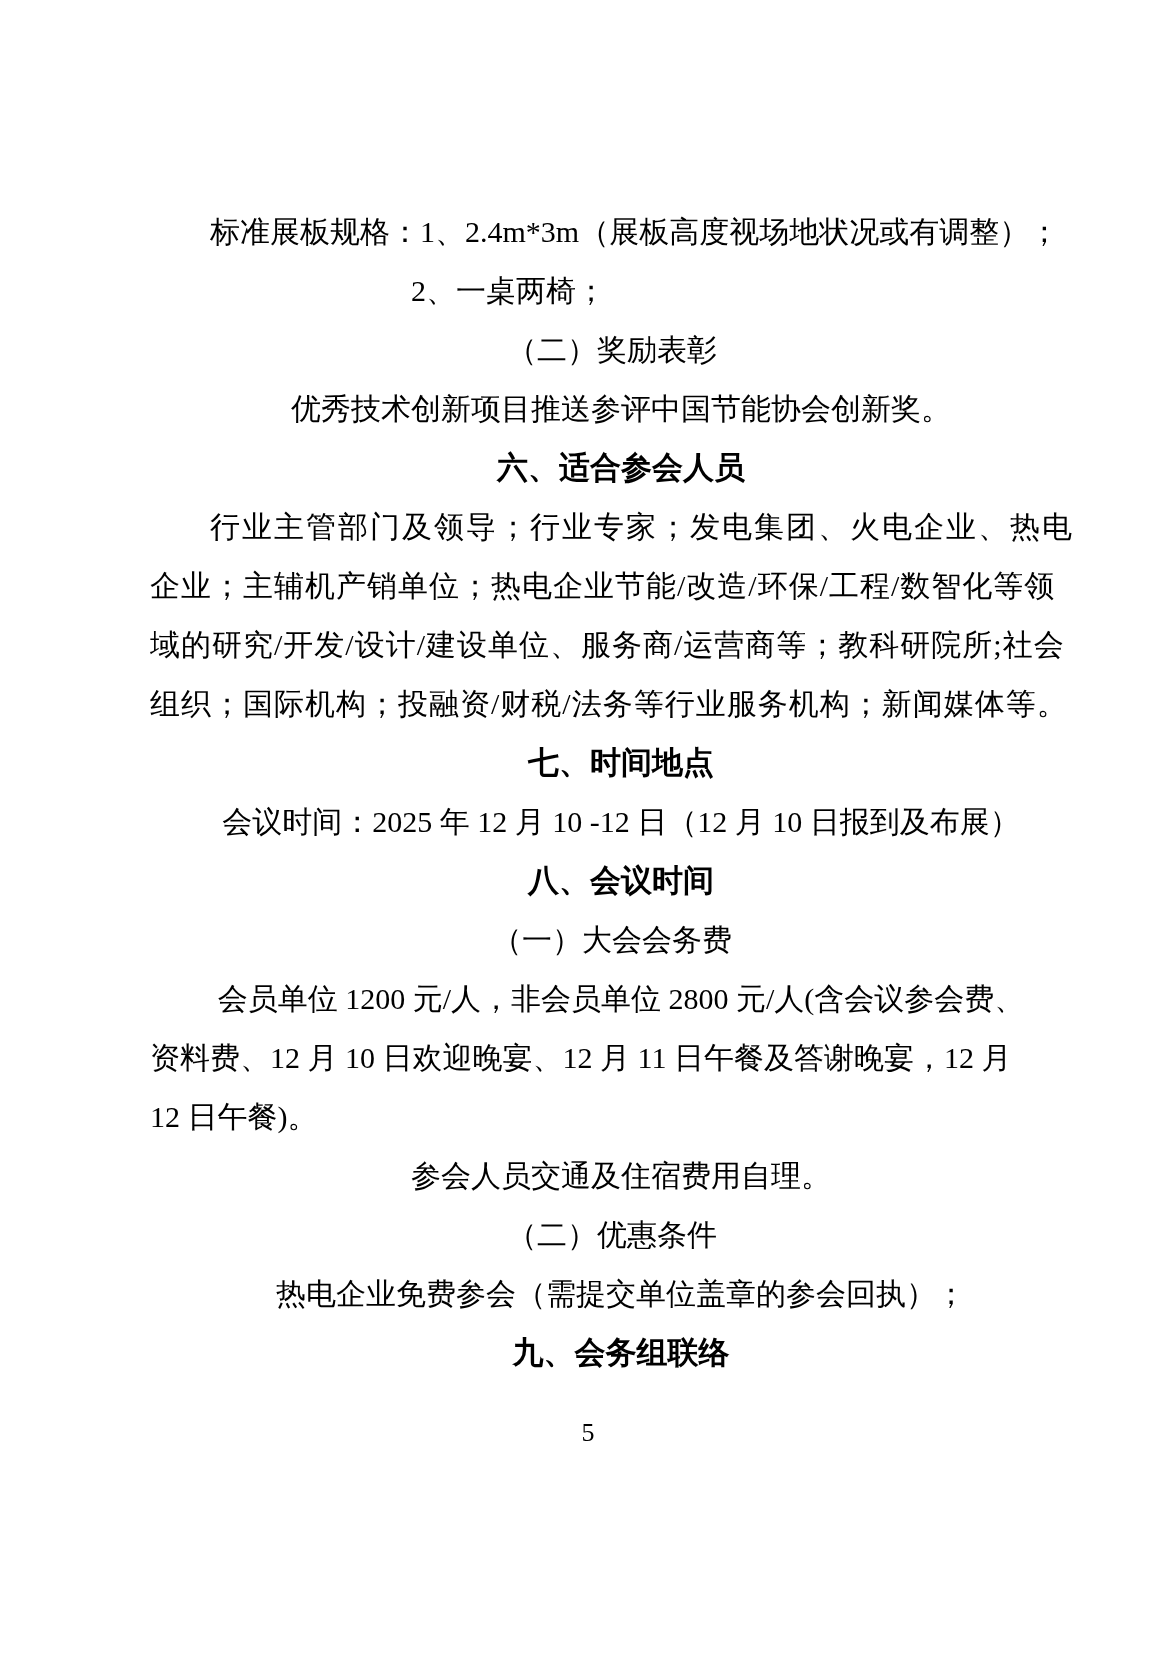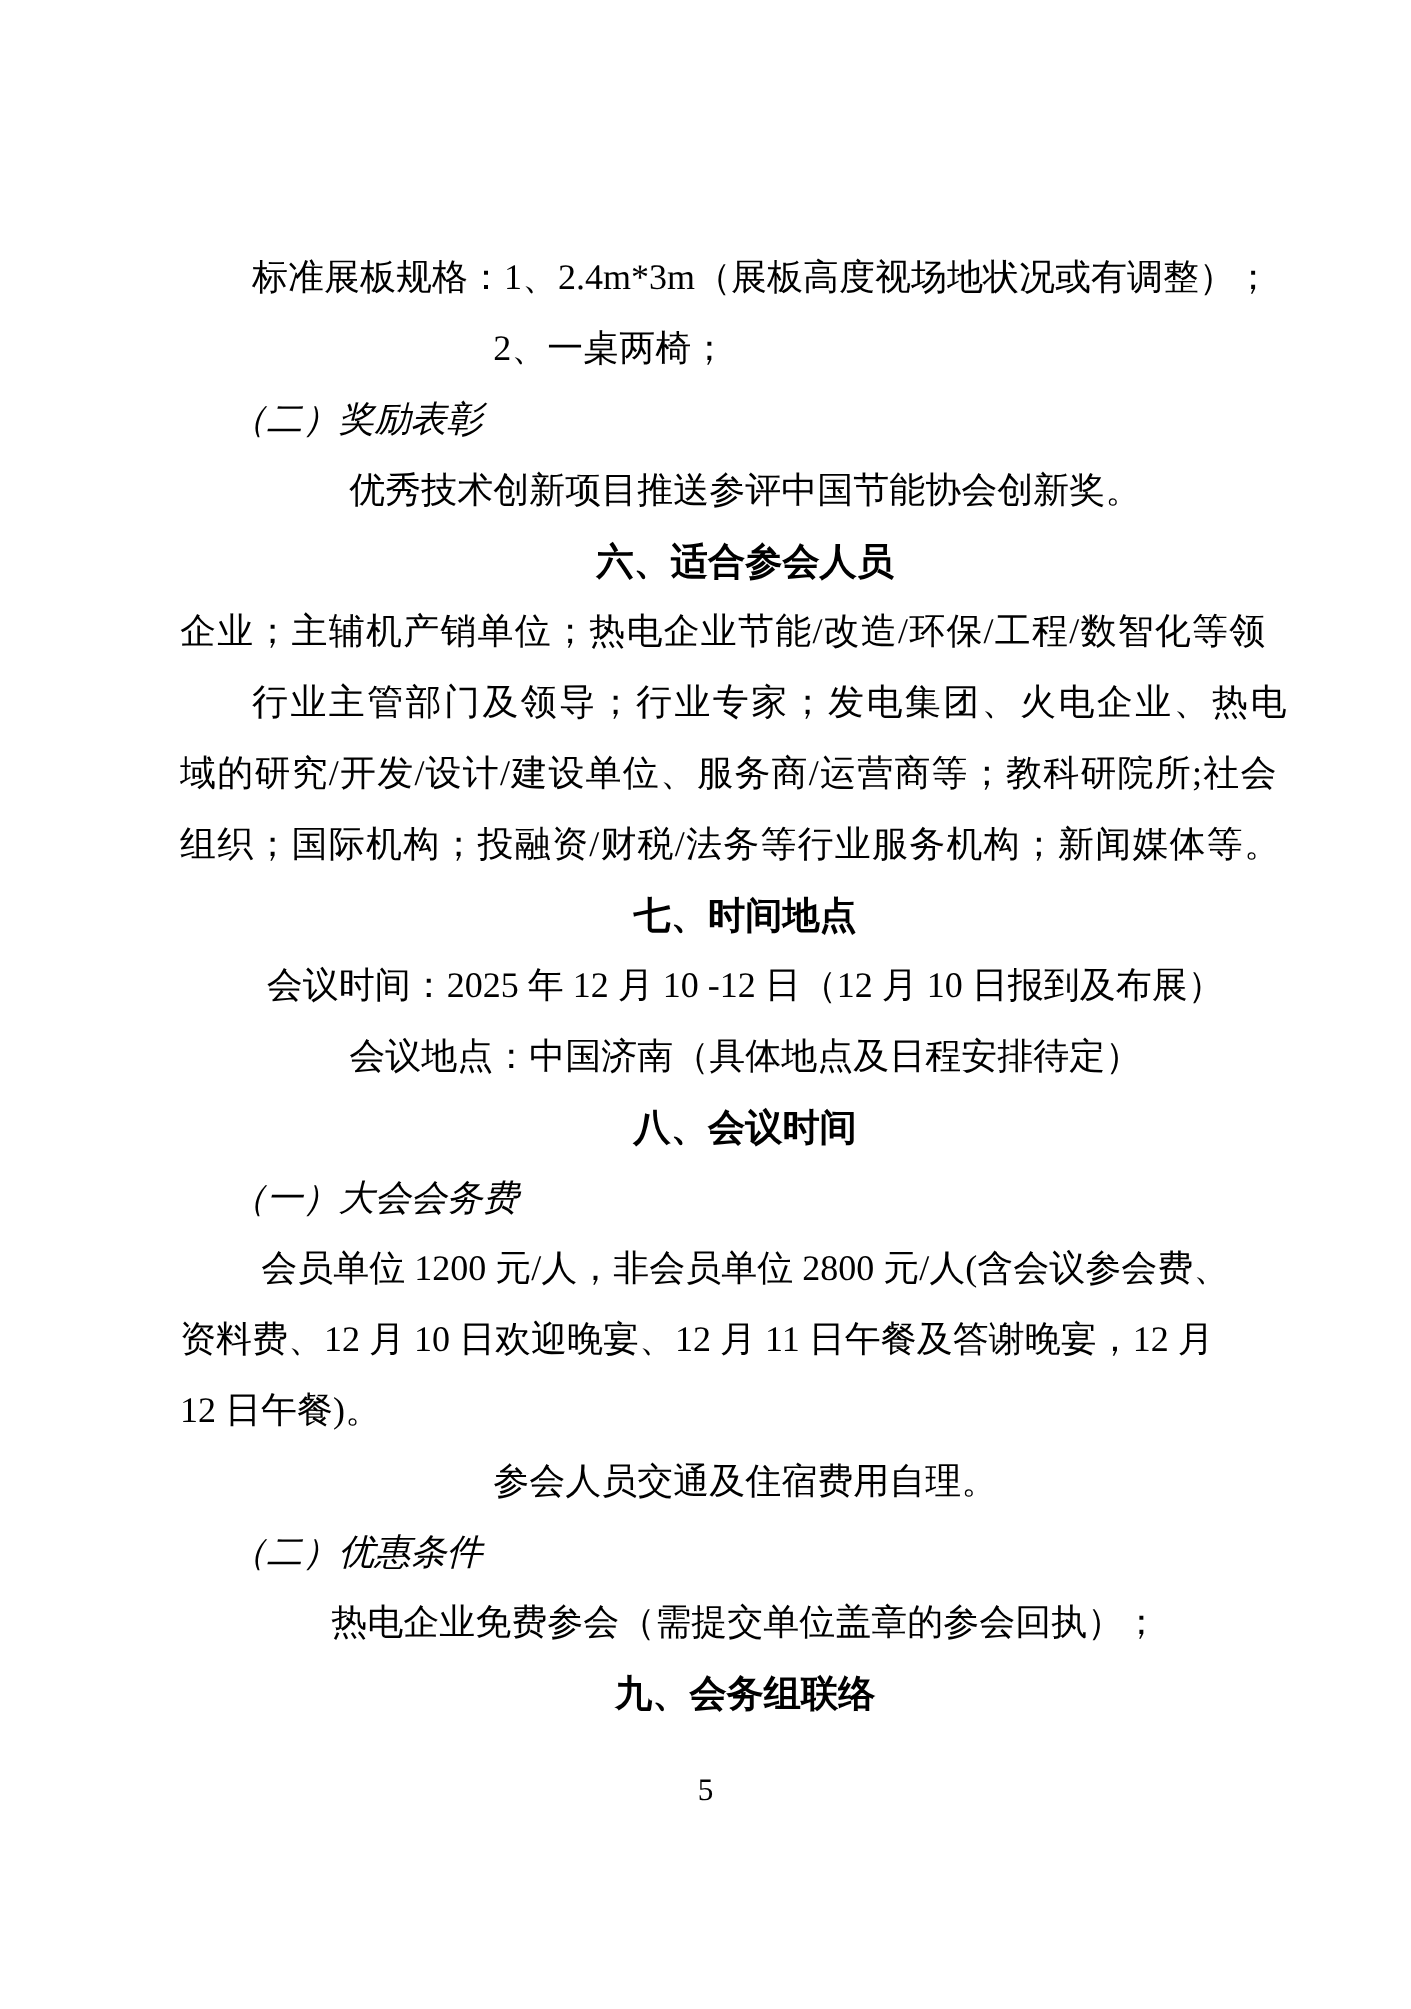--- a/index.html
+++ b/index.html
@@ -36,22 +36,22 @@
   }
   
   .head {
     font-family: Liberation Serif, serif;
     font-weight: 700;
     font-size: 31px;
   }
   
   .kai {
     font-family: "Liberation Serif", "DejaVu Serif", serif;
-    font-style: italic;
     font-size: 30px;
+    text-align: center;
   }
   .ind2    { padding-left: 60px; text-align: center; }   
   .indKai  { padding-left: 42px; }   
   .indList { padding-left: 261px; }  
   .sp2 { letter-spacing: 2px; }      
   .sp1 { letter-spacing: 1px; }
   .pagenum {
     margin-top: 38px;
     width: 1176px;
     text-align: center;
@@ -64,27 +64,26 @@
 </head>
 <body>
 
 <div class="page">
   <div class="content">
     <div class="ln body ind2">标准展板规格：1、2.4m*3m（展板高度视场地状况或有调整）；</div>
     <div class="ln body indList">2、一桌两椅；</div>
     <div class="ln kai indKai">（二）奖励表彰</div>
     <div class="ln body ind2">优秀技术创新项目推送参评中国节能协会创新奖。</div>
     <div class="ln head ind2">六、适合参会人员</div>
+    <div class="ln body ind2 sp2">行业主管部门及领导；行业专家；发电集团、火电企业、热电</div>
     <div class="ln body sp1">企业；主辅机产销单位；热电企业节能/改造/环保/工程/数智化等领</div>
-    <div class="ln body ind2 sp2">行业主管部门及领导；行业专家；发电集团、火电企业、热电</div>
     <div class="ln body sp1">域的研究/开发/设计/建设单位、服务商/运营商等；教科研院所;社会</div>
     <div class="ln body sp1">组织；国际机构；投融资/财税/法务等行业服务机构；新闻媒体等。</div>
     <div class="ln head ind2">七、时间地点</div>
     <div class="ln body ind2">会议时间：2025 年 12 月 10 -12 日（12 月 10 日报到及布展）</div>
-    <div class="ln body ind2">会议地点：中国济南（具体地点及日程安排待定）</div>
     <div class="ln head ind2">八、会议时间</div>
     <div class="ln kai indKai">（一）大会会务费</div>
     <div class="ln body ind2">会员单位 1200 元/人，非会员单位 2800 元/人(含会议参会费、</div>
     <div class="ln body">资料费、12 月 10 日欢迎晚宴、12 月 11 日午餐及答谢晚宴，12 月</div>
     <div class="ln body">12 日午餐)。</div>
     <div class="ln body ind2">参会人员交通及住宿费用自理。</div>
     <div class="ln kai indKai">（二）优惠条件</div>
     <div class="ln body ind2">热电企业免费参会（需提交单位盖章的参会回执）；</div>
     <div class="ln head ind2">九、会务组联络</div>
   </div>

